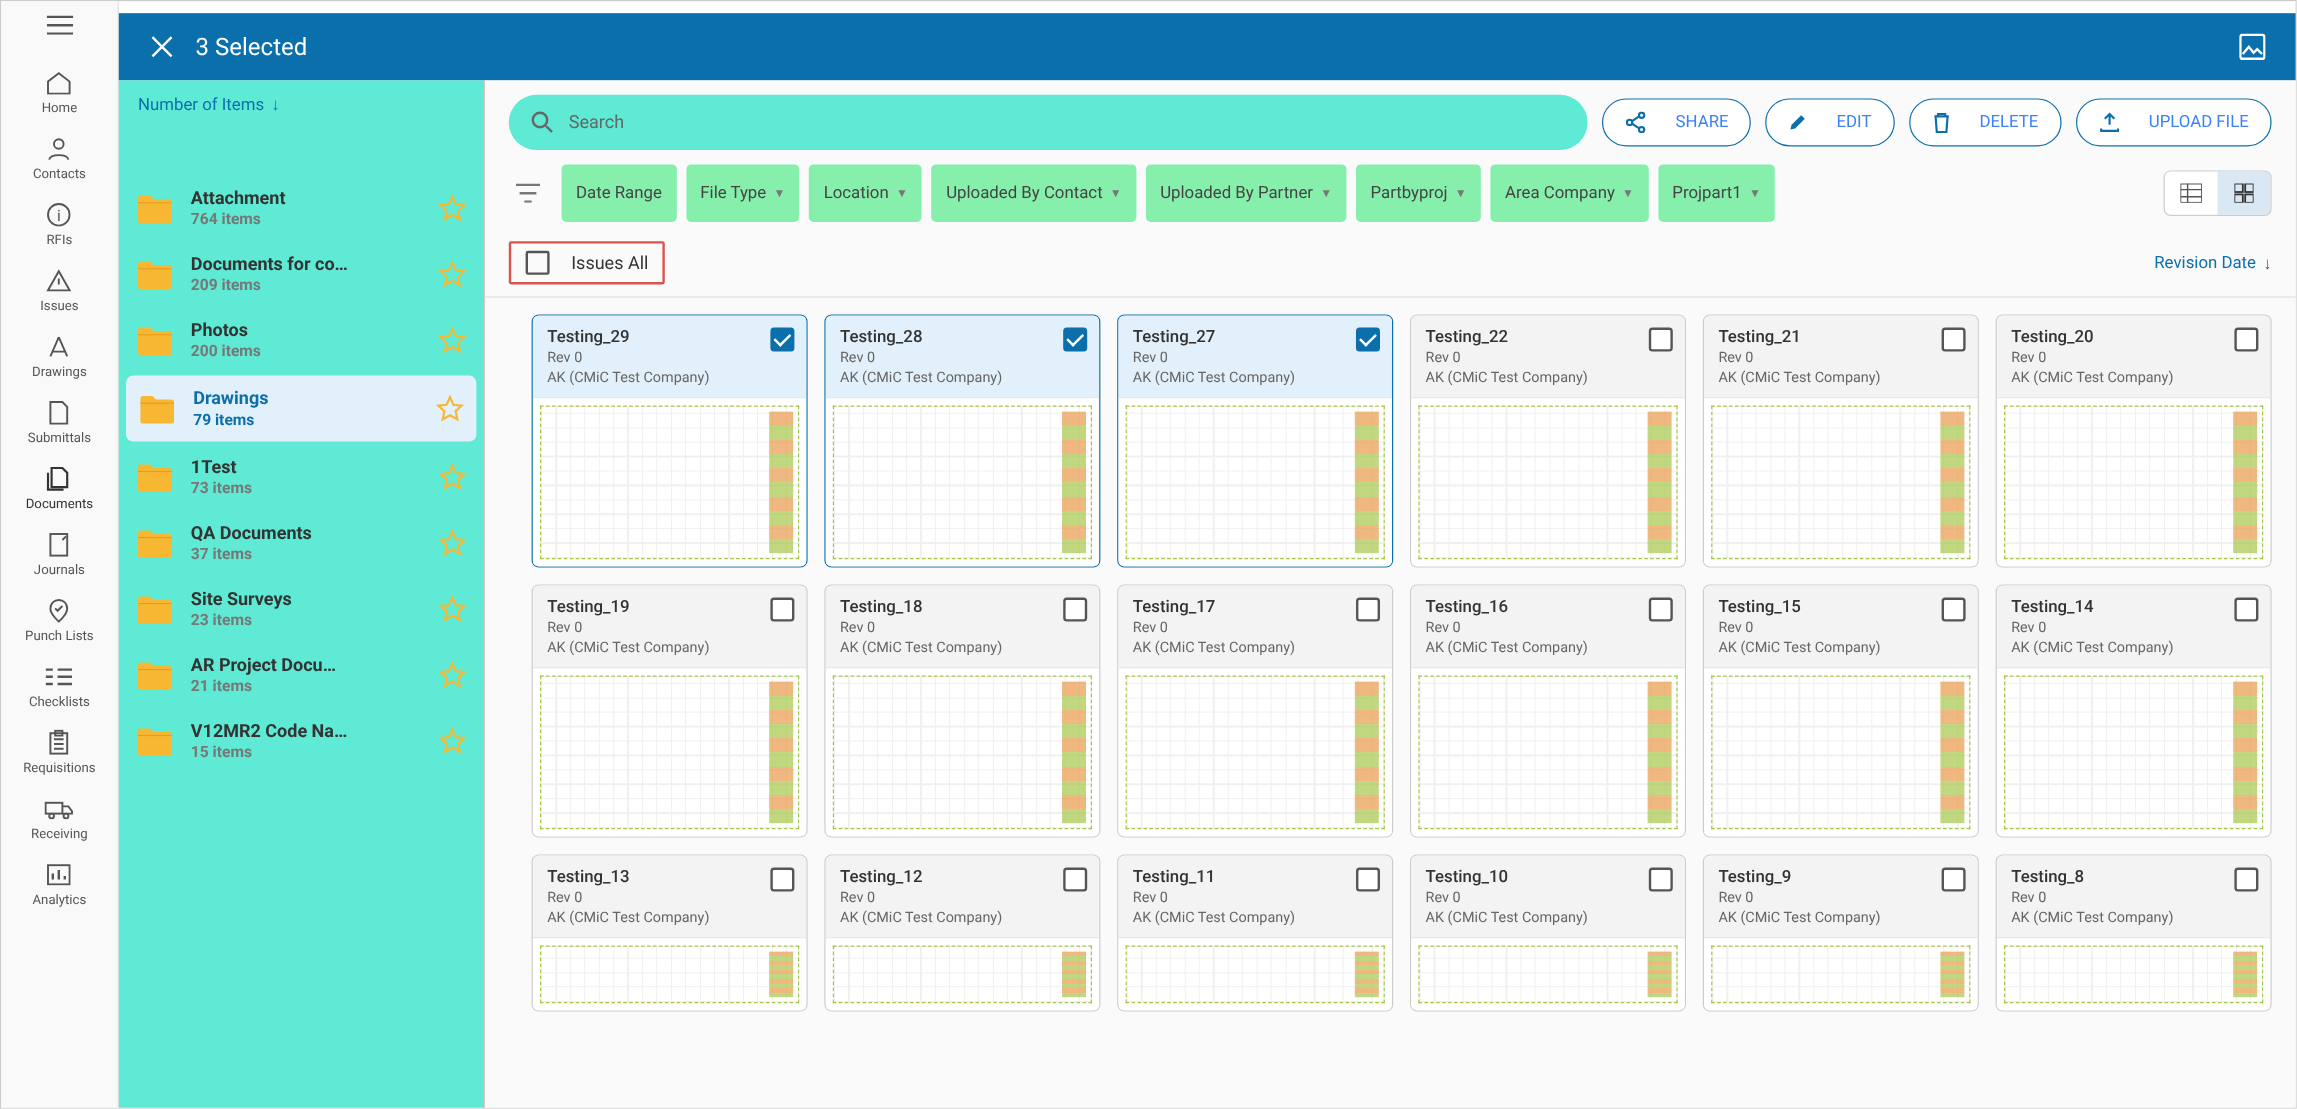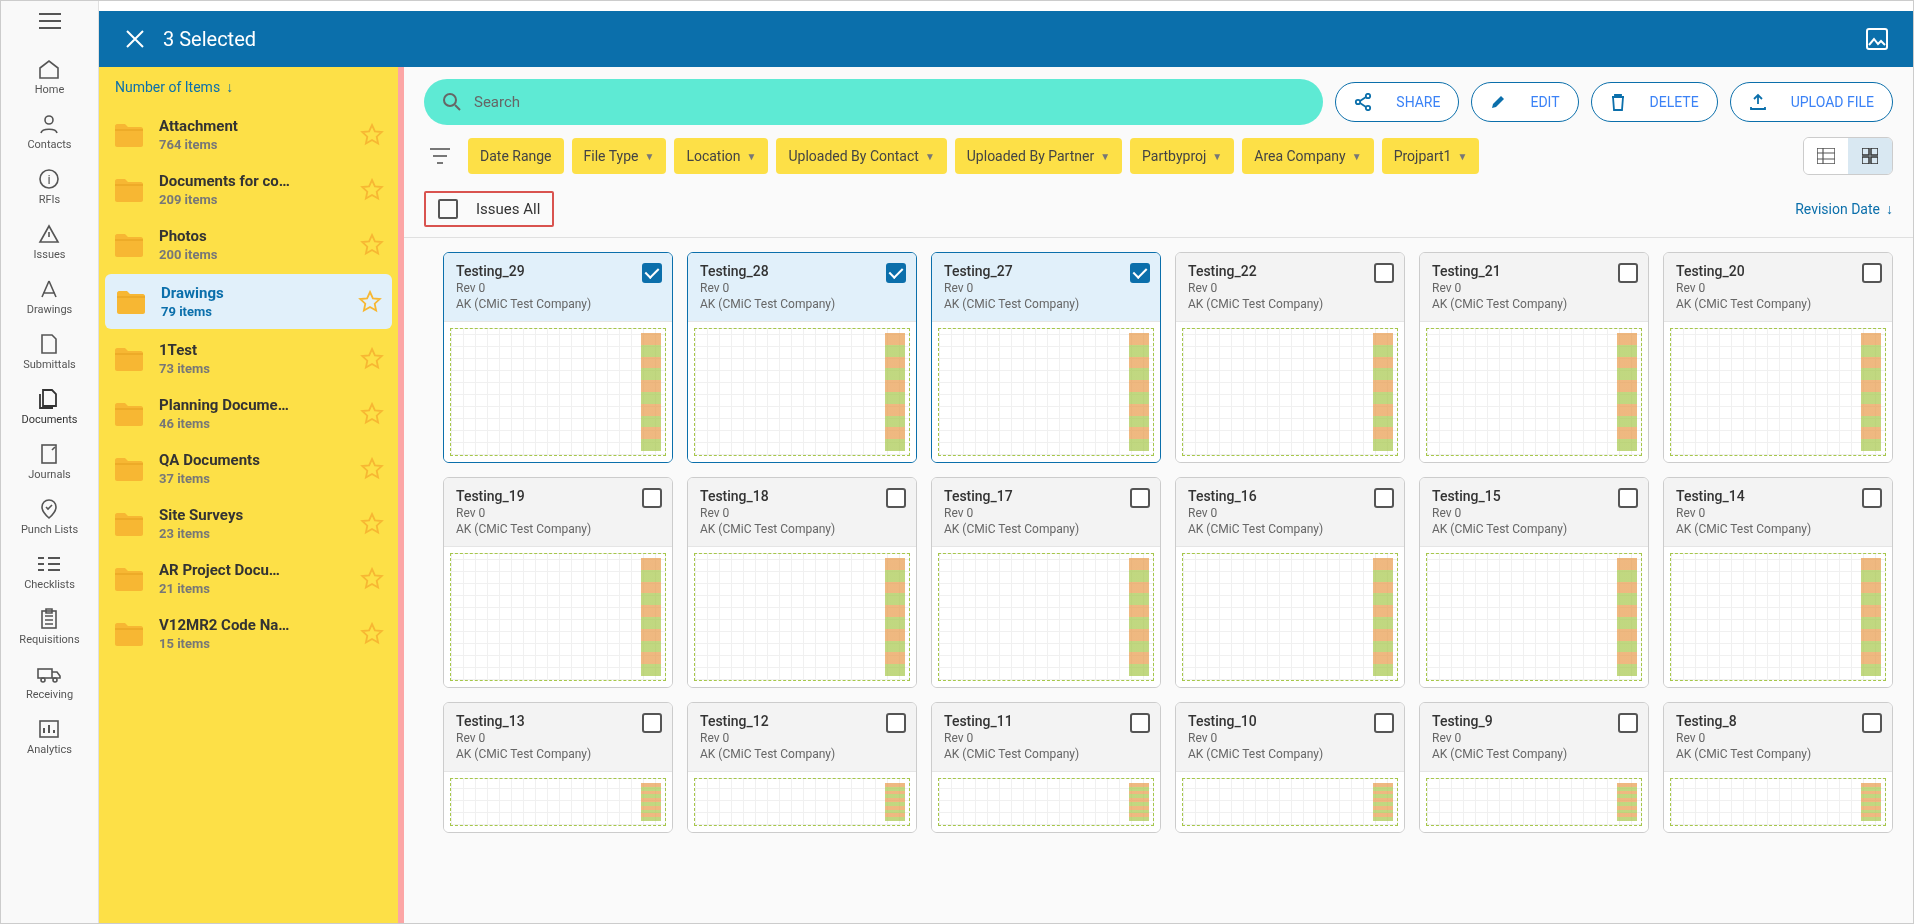--- a/index.html
+++ b/index.html
@@ -13,21 +13,21 @@
 .rail-item .ri-label { font-size: 11px; color: #555; }
 .rail-item.active .ri-label { color: #333; }
 
 .main-col { flex: 1; display: flex; flex-direction: column; min-width: 0; margin-top: 10px; }
 .top-bar { height: 56px; background: #0b6fab; color: #fff; display: flex; align-items: center; padding: 0 16px; }
 .top-bar .close-x { width: 40px; height: 40px; display: flex; align-items: center; justify-content: center; cursor: pointer; margin-right: 8px; }
 .top-bar .title { font-size: 20px; font-weight: 400; flex: 1; }
 .top-bar .img-icon { width: 40px; height: 40px; display: flex; align-items: center; justify-content: center; cursor: pointer; }
 
 .body-row { flex: 1; display: flex; min-height: 0; }
-.folder-panel { width: 305px; border-right: 6px solid #fca5a5; display: flex; flex-direction: column; background: #fde047; }
+.folder-panel { width: 305px; border-right: 1px solid #fca5a5; display: flex; flex-direction: column; background: #5eead4; gap: 38px; }
 .sort-header { padding: 12px 16px; display: flex; align-items: center; color: #0b6fab; font-size: 14px; cursor: pointer; }
 .sort-header .arrow { margin-left: 6px; }
 .folder-list { flex: 1; overflow-y: auto; }
 .folder-item { display: flex; align-items: center; padding: 10px 14px; cursor: pointer; position: relative; font-weight: bold; }
 .folder-item.active { background: #e1f0fa; border-radius: 6px; margin: 2px 6px; padding: 10px 10px; }
 .folder-icon { width: 32px; height: 28px; margin-right: 14px; flex-shrink: 0; }
 .folder-icon svg { width: 32px; height: 28px; }
 .folder-text { flex: 1; min-width: 0; }
 .folder-name { font-size: 15px; color: #333; white-space: nowrap; overflow: hidden; text-overflow: ellipsis; }
 .folder-item.active .folder-name { color: #0b6fab; }
@@ -37,21 +37,21 @@
 
 .content-panel { flex: 1; display: flex; flex-direction: column; background: #fafafa; min-width: 0; }
 .toolbar-row { display: flex; align-items: center; padding: 12px 20px 8px 20px; gap: 12px; }
 .search-box { flex: 1; max-width: 980px; height: 46px; background: #5eead4; border-radius: 24px; display: flex; align-items: center; padding: 0 18px; color: #666; font-size: 15px; }
 .search-box .s-icon { margin-right: 12px; }
 .action-btn { height: 40px; border: 1.5px solid #0b6fab; border-radius: 20px; background: #fff; color: #3b82f6; font-size: 14px; font-weight: 400; display: flex; align-items: center; padding: 0 18px; cursor: pointer; gap: 24px; }
 .action-btn .ab-icon { display: flex; align-items: center; }
 
 .filter-row { display: flex; align-items: center; padding: 4px 20px 8px 20px; gap: 8px; }
 .filter-icon { width: 32px; height: 32px; display: flex; align-items: center; justify-content: center; color: #777; cursor: pointer; margin-right: 4px; }
-.filter-chip { height: 36px; background: #fde047; border-radius: 4px; display: flex; align-items: center; padding: 0 12px; font-size: 14px; color: #444; cursor: pointer; gap: 6px; }
+.filter-chip { height: 48px; background: #86efac; border-radius: 4px; display: flex; align-items: center; padding: 0 12px; font-size: 14px; color: #444; cursor: pointer; gap: 6px; }
 .filter-chip .dd { color: #777; font-size: 10px; }
 .view-toggle { margin-left: auto; display: flex; border: 1px solid #ccc; border-radius: 6px; overflow: hidden; }
 .view-toggle .vt-btn { width: 44px; height: 36px; display: flex; align-items: center; justify-content: center; cursor: pointer; background: #fff; }
 .view-toggle .vt-btn.active { background: #d9e8f2; }
 
 .select-row { display: flex; align-items: center; padding: 8px 20px 10px 20px; border-bottom: 1px solid #e0e0e0; }
 .select-all-box { display: flex; align-items: center; padding: 6px 12px; border: 2px solid #d9534f; border-radius: 2px; cursor: pointer; }
 .select-all-box .cb { width: 20px; height: 20px; border: 2px solid #555; border-radius: 2px; margin-right: 18px; flex-shrink:0; }
 .select-all-box .sa-label { font-size: 15px; color: #333; }
 .sort-by { margin-left: auto; color: #0b6fab; font-size: 14px; cursor: pointer; display: flex; align-items: center; gap: 6px; }
@@ -317,37 +317,20 @@
               </div>
             </div>
             <div class="folder-item">
               <div class="folder-icon">
                 <svg viewBox="0 0 32 28">
                   <path d="M2 5c0-1 1-2 2-2h8l3 3h13c1 0 2 1 2 2v16c0 1-1 2-2 2H4c-1 0-2-1-2-2z" fill="#f7b733"></path>
                   <path d="M2 9h28" stroke="#e09a1a" stroke-width="0.8"></path>
                 </svg>
               </div>
               <div class="folder-text">
-                <div class="folder-name">Planning Docume…</div>
-                <div class="folder-count">46 items</div>
-              </div>
-              <div class="star">
-                <svg viewBox="0 0 24 24">
-                  <path d="M12 2l2.9 6.3 6.9.7-5.1 4.7 1.4 6.8L12 17l-6.1 3.5 1.4-6.8L2.2 9l6.9-.7z" fill="none" stroke="#f7b733" stroke-width="1.8"></path>
-                </svg>
-              </div>
-            </div>
-            <div class="folder-item">
-              <div class="folder-icon">
-                <svg viewBox="0 0 32 28">
-                  <path d="M2 5c0-1 1-2 2-2h8l3 3h13c1 0 2 1 2 2v16c0 1-1 2-2 2H4c-1 0-2-1-2-2z" fill="#f7b733"></path>
-                  <path d="M2 9h28" stroke="#e09a1a" stroke-width="0.8"></path>
-                </svg>
-              </div>
-              <div class="folder-text">
                 <div class="folder-name">QA Documents</div>
                 <div class="folder-count">37 items</div>
               </div>
               <div class="star">
                 <svg viewBox="0 0 24 24">
                   <path d="M12 2l2.9 6.3 6.9.7-5.1 4.7 1.4 6.8L12 17l-6.1 3.5 1.4-6.8L2.2 9l6.9-.7z" fill="none" stroke="#f7b733" stroke-width="1.8"></path>
                 </svg>
               </div>
             </div>
             <div class="folder-item">

